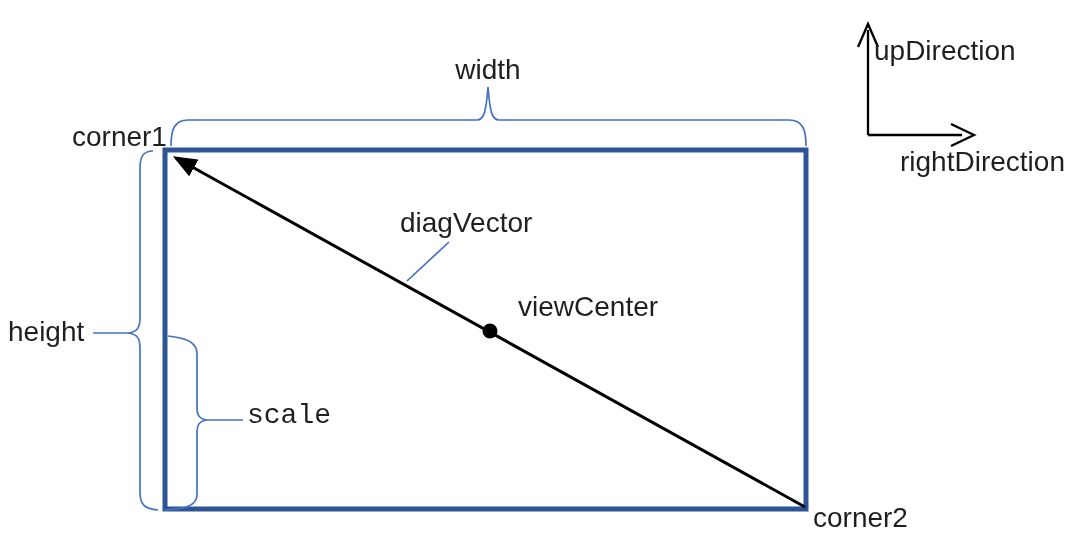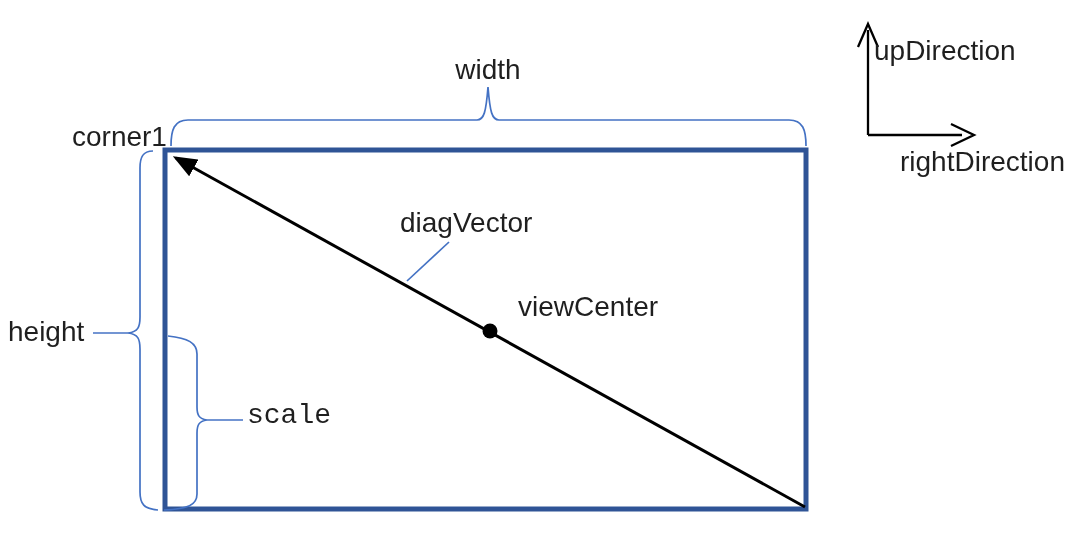--- a/index.html
+++ b/index.html
@@ -71,18 +71,19 @@
   <div class="lbl centered" style="left:488px; top:56px;">width</div>
 
   <div class="lbl" style="left:8px; top:318px;">height</div>
 
   <div class="lbl" style="left:247px; top:402px;font-family:Liberation Mono, monospace;">scale</div>
 
   <div class="lbl" style="left:400px; top:209px;">diagVector</div>
 
   <div class="lbl" style="left:474px; top:293px;margin-left:44px;">viewCenter</div>
 
+  <div class="lbl" style="left:813px; top:504px;">corner2</div>
 
   <div class="lbl" style="left:874px; top:37px;">upDirection</div>
 
   <div class="lbl" style="left:900px; top:148px;">rightDirection</div>
 
 </div>
 
 </body></html>

